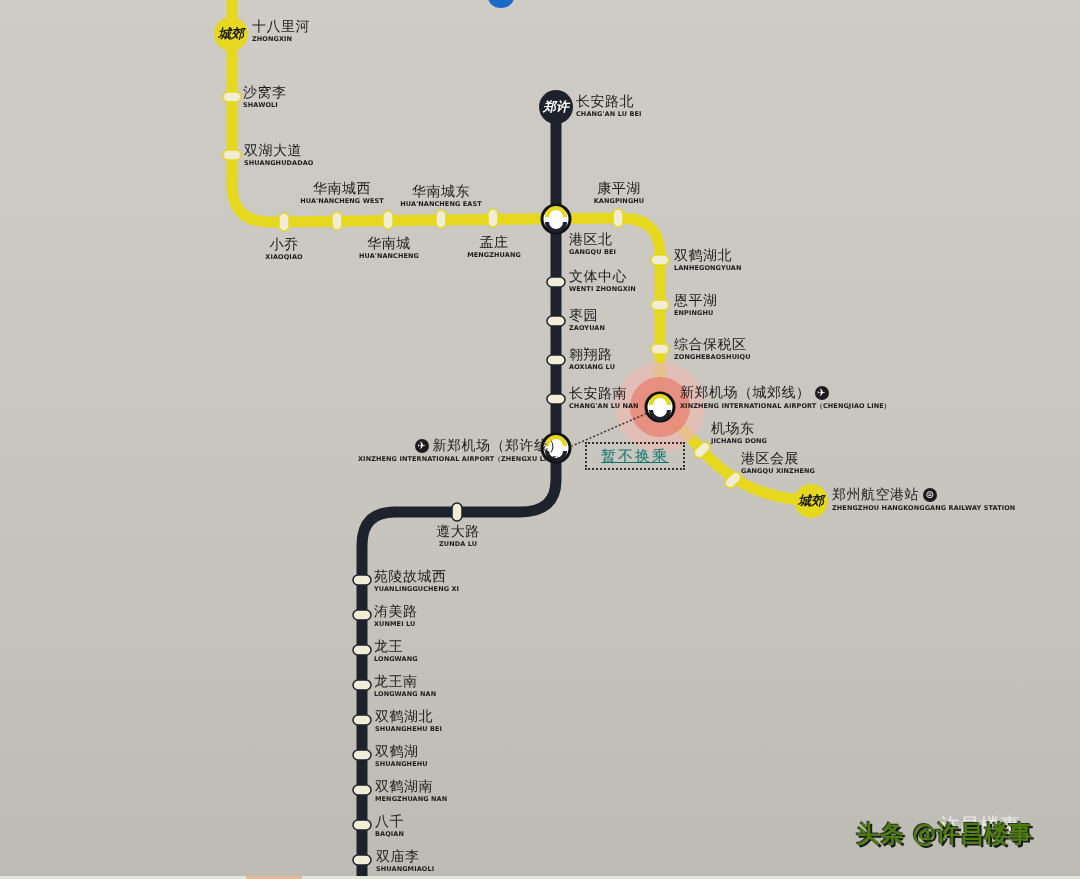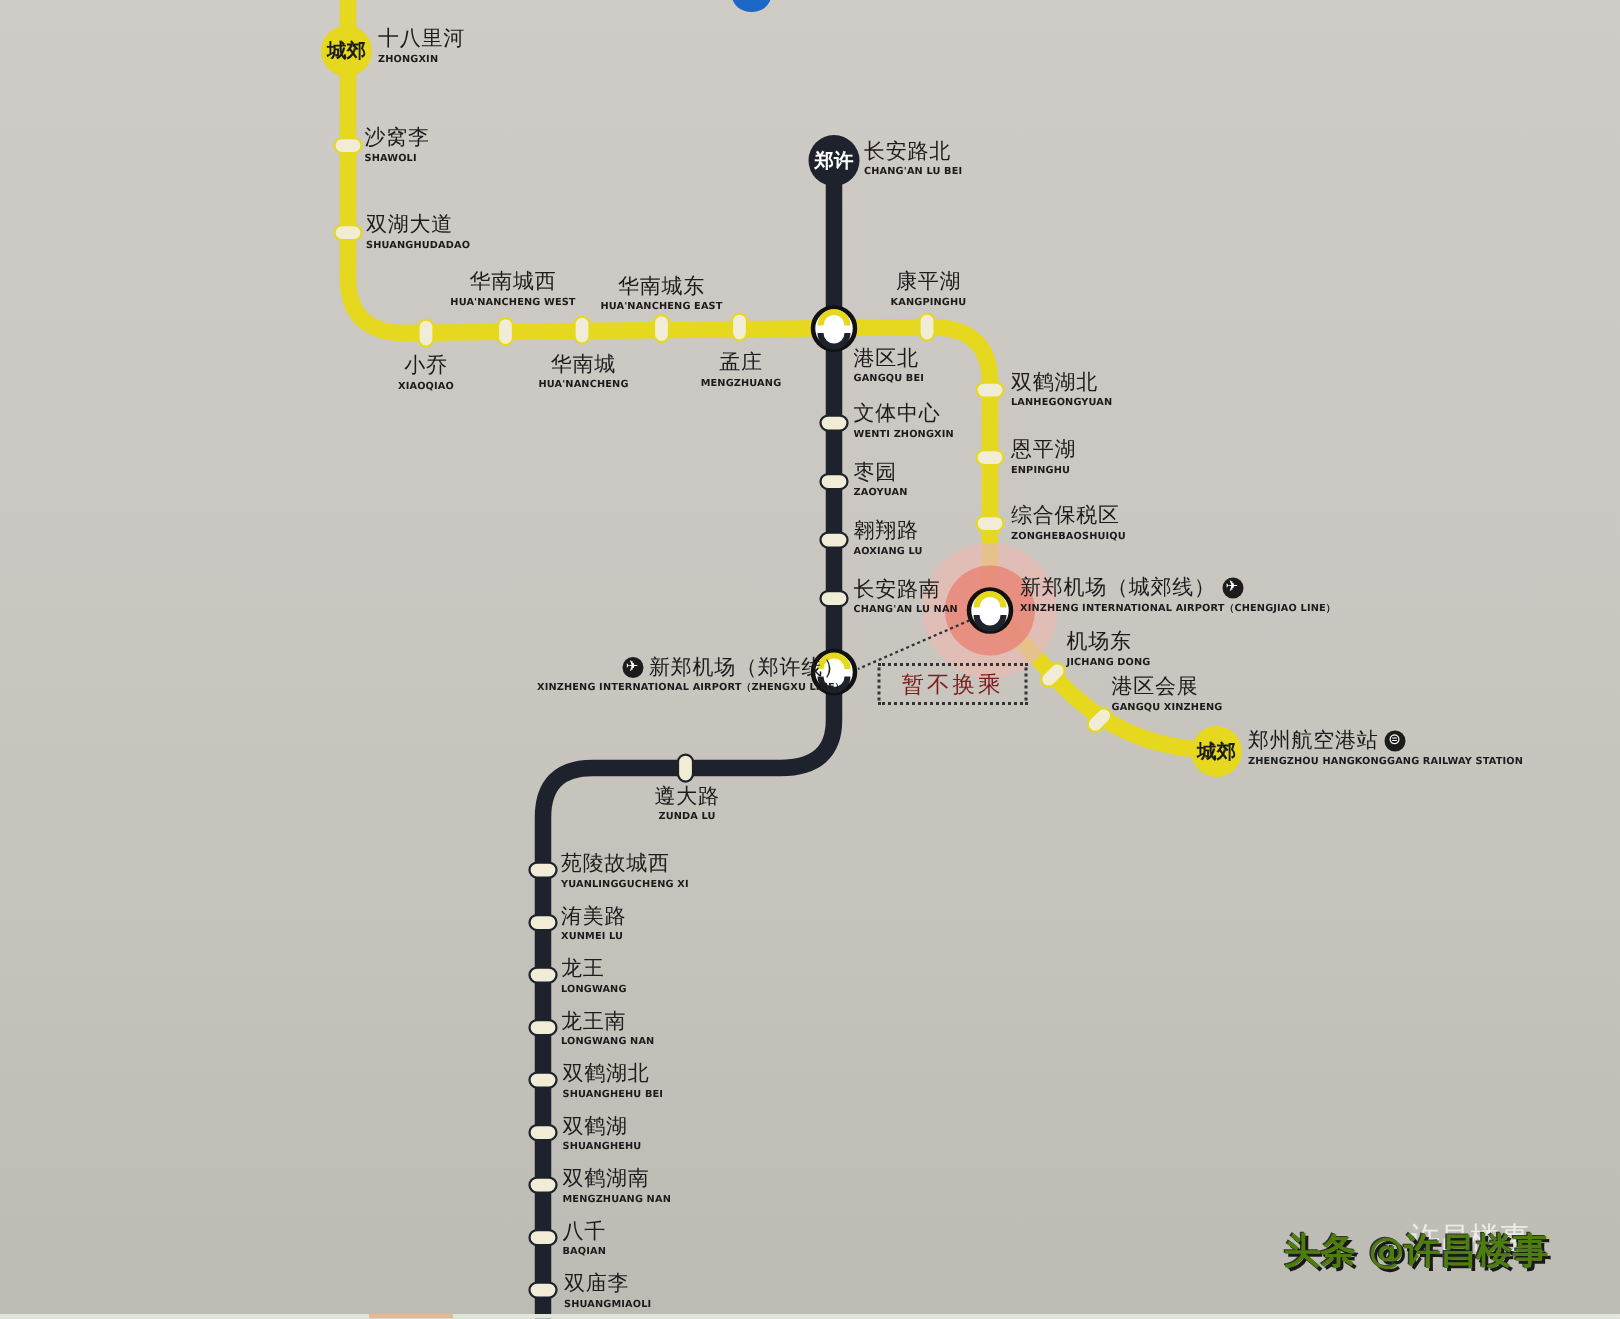--- a/index.html
+++ b/index.html
@@ -8,33 +8,33 @@
     background: linear-gradient(180deg, #cfcbc6 0%, #c9c6c0 50%, #bdbcb4 100%);
     font-family: "DejaVu Sans", "Liberation Sans", sans-serif;
   }
   #map-svg { position:absolute; left:0; top:0; }
   .lbl { position:absolute; white-space:nowrap; color:#1c1c1c; line-height:1; }
   .lbl .cn { display:block; font-size:14px; font-weight:400; letter-spacing:0.5px; }
   .lbl .en { display:block; font-size:6.5px; font-weight:700; margin-top:3px; letter-spacing:0.1px; }
   .lbl.center { text-align:center; transform:translateX(-50%); }
   .badge {
     position:absolute; border-radius:50%; display:flex; align-items:center; justify-content:center;
-    font-size:13px; font-weight:700;
+    font-size:13px; font-weight:700;font-style:italic;
   }
   .badge.cj { background:#e5d81e; color:#1c1c1c; width:34px; height:34px; }
   .badge.zx { background:#1d222c; color:#ffffff; width:34px; height:34px; }
   .icon-circle {
     display:inline-flex; width:14px; height:14px; border-radius:50%;
     background:#1c1c1c; color:#fff; align-items:center; justify-content:center;
     font-size:10px; vertical-align:middle; margin-left:4px;
   }
   .notice {
     position:absolute; left:585px; top:442px; width:100px; height:28px;
     border:2px dotted #333; display:flex; align-items:center; justify-content:center;
-    font-size:15px; color:#7f1d1d; letter-spacing:2px; box-sizing:border-box;
+    font-size:15px; color:#0f766e; letter-spacing:2px; box-sizing:border-box;text-decoration:underline;
   }
   .watermark {
     position:absolute; left:856px; top:818px; font-size:24px; font-weight:700; color:#4d7c0f;
     text-shadow: 2px 2px 0 #1a1a1a, -1px -1px 0 #333; white-space:nowrap;
   }
   .watermark-ghost {
     position:absolute; left:940px; top:812px; font-size:20px; color:rgba(255,255,255,0.7); white-space:nowrap;
   }
   .bottom-strip { position:absolute; left:0; top:876px; width:1080px; height:3px; background:#dfe6da; }
   .bottom-strip .seg { position:absolute; top:0; height:3px; background:#e8b893; left:246px; width:56px; }

